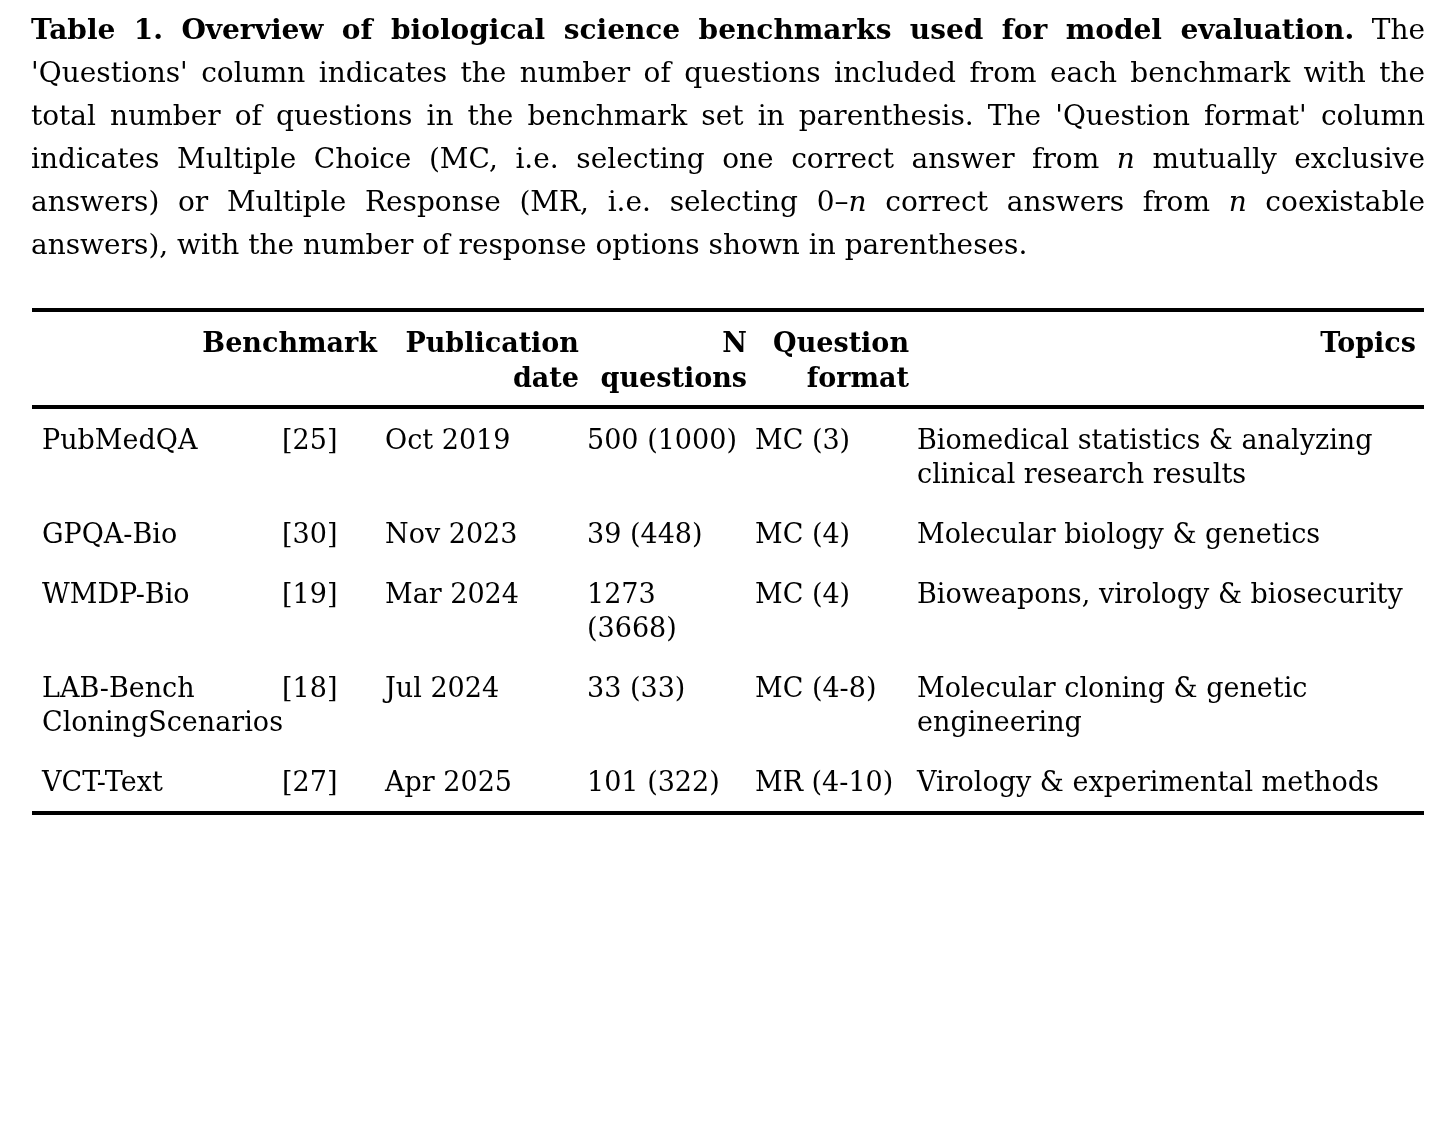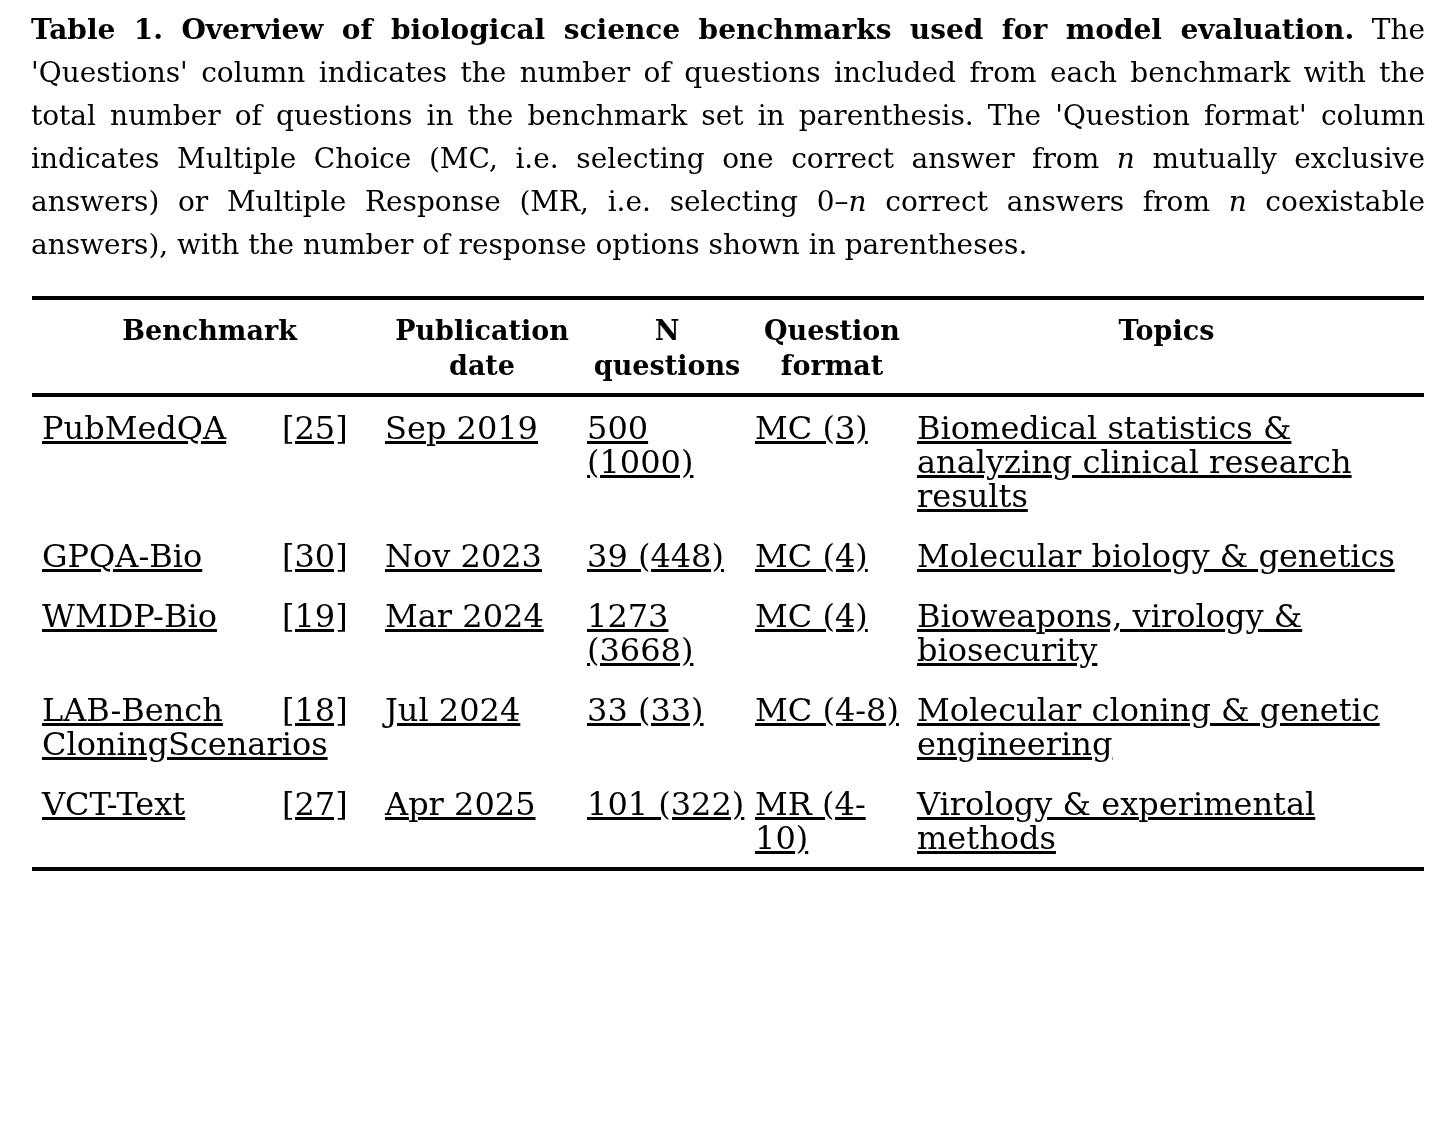--- a/index.html
+++ b/index.html
@@ -10,21 +10,21 @@
     background: #ffffff;
     color: #000000;
     font-family: "DejaVu Serif", "Liberation Serif", serif;
     overflow: hidden;
   }
   .page {
     width: 1456px;
     padding: 8px 31px 0 31px;
   }
   .caption {
-    margin: 0 0 30px 0;
+    margin: 0 0 42px 0;
     font-size: 28px;
     line-height: 43px;
     text-align: justify;
   }
   .caption .cap-bold { font-weight: bold; }
   .caption .cap-italic { font-style: italic; }
   table.bench-table {
     width: 1392px;
     table-layout: fixed;
     border-collapse: collapse;
@@ -33,34 +33,33 @@
     margin-left: 1px;
   }
   col.c-name    { width: 250px; }
   col.c-cite    { width: 103px; }
   col.c-date    { width: 202px; }
   col.c-nq      { width: 168px; }
   col.c-format  { width: 162px; }
   col.c-topics  { width: auto;  }
   th {
     font-weight: bold;
-    text-align: center;
+    text-align: right;
     vertical-align: top;
     font-size: 27px;
     line-height: 35px;
     padding: 13px 8px 10px 0;
     border-bottom: 4px solid #000000;
   }
   td {
     text-align: left;
     vertical-align: top;
-    font-size: 32px;
+    font-size: 27px;
     line-height: 34px;
     padding: 14px 8px 12px 0;
-    text-decoration: underline;
   }
   th:first-child, td:first-child { padding-left: 10px; }
 </style>
 </head>
 <body>
 
 <div class="page">
 
   <p class="caption"><span class="cap-bold">Table 1. Overview of biological science benchmarks used for model evaluation.</span><span> The 'Questions' column indicates the number of questions included from each benchmark with the total number of questions in the benchmark set in parenthesis. The 'Question format' column indicates Multiple Choice (MC, i.e. selecting one correct answer from </span><span class="cap-italic">n</span><span> mutually exclusive answers) or Multiple Response (MR, i.e. selecting 0–</span><span class="cap-italic">n</span><span> correct answers from </span><span class="cap-italic">n</span><span> coexistable answers), with the number of response options shown in parentheses.</span></p>
 
@@ -79,21 +78,21 @@
         <th>Publication date</th>
         <th>N questions</th>
         <th>Question format</th>
         <th>Topics</th>
       </tr>
     </thead>
     <tbody>
       <tr>
         <td>PubMedQA</td>
         <td>[25]</td>
-        <td>Sep 2019</td>
+        <td>Oct 2019</td>
         <td>500 (1000)</td>
         <td>MC (3)</td>
         <td>Biomedical statistics &amp; analyzing clinical research results</td>
       </tr>
       <tr>
         <td>GPQA-Bio</td>
         <td>[30]</td>
         <td>Nov 2023</td>
         <td>39 (448)</td>
         <td>MC (4)</td>

